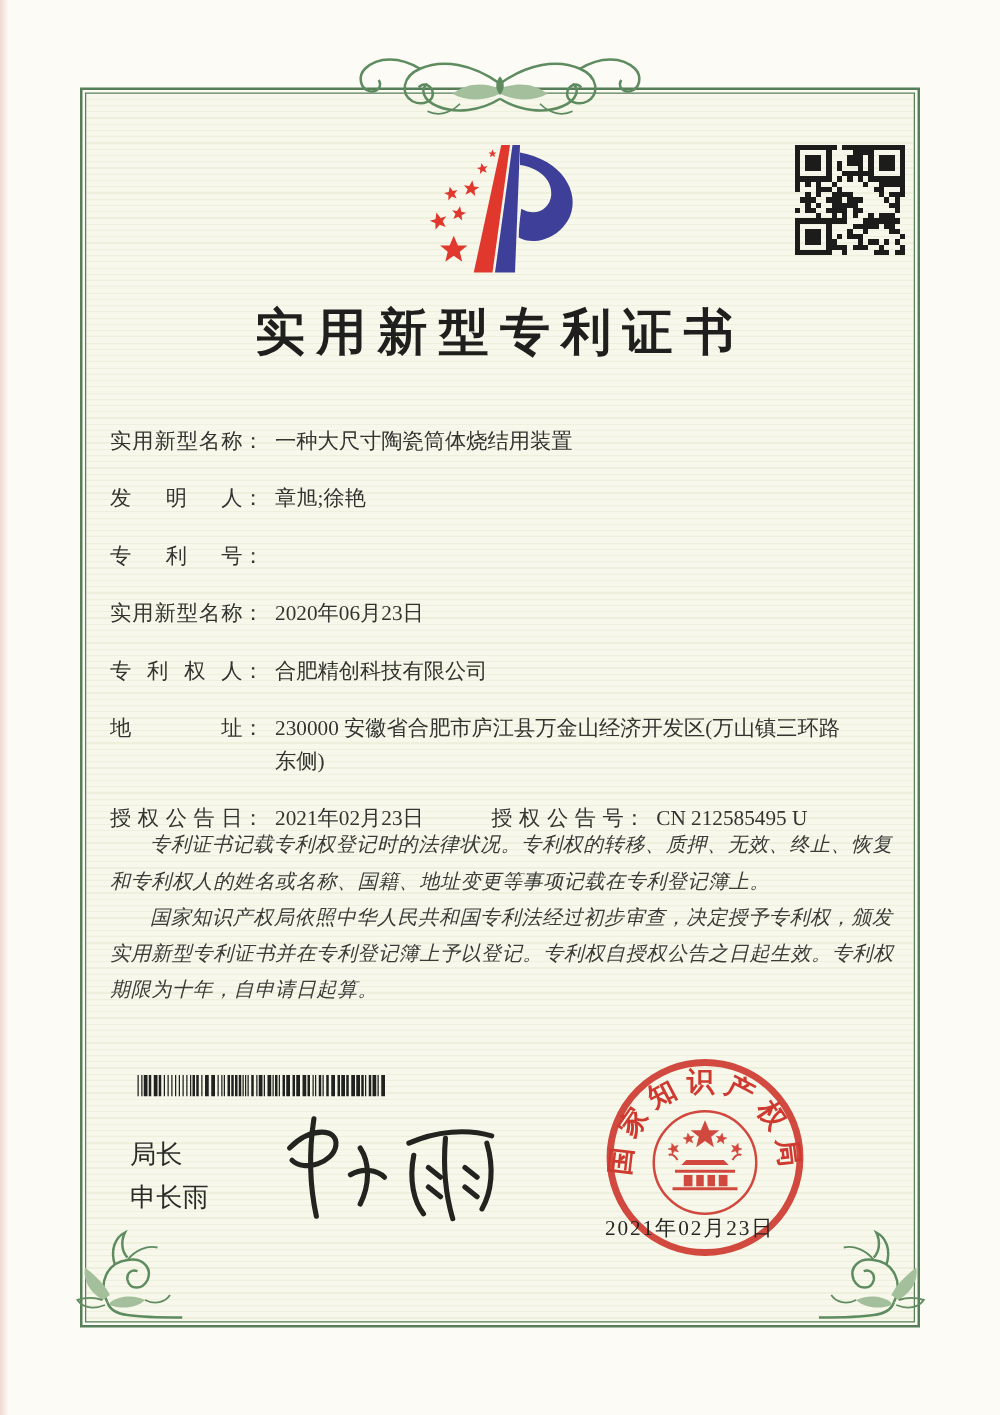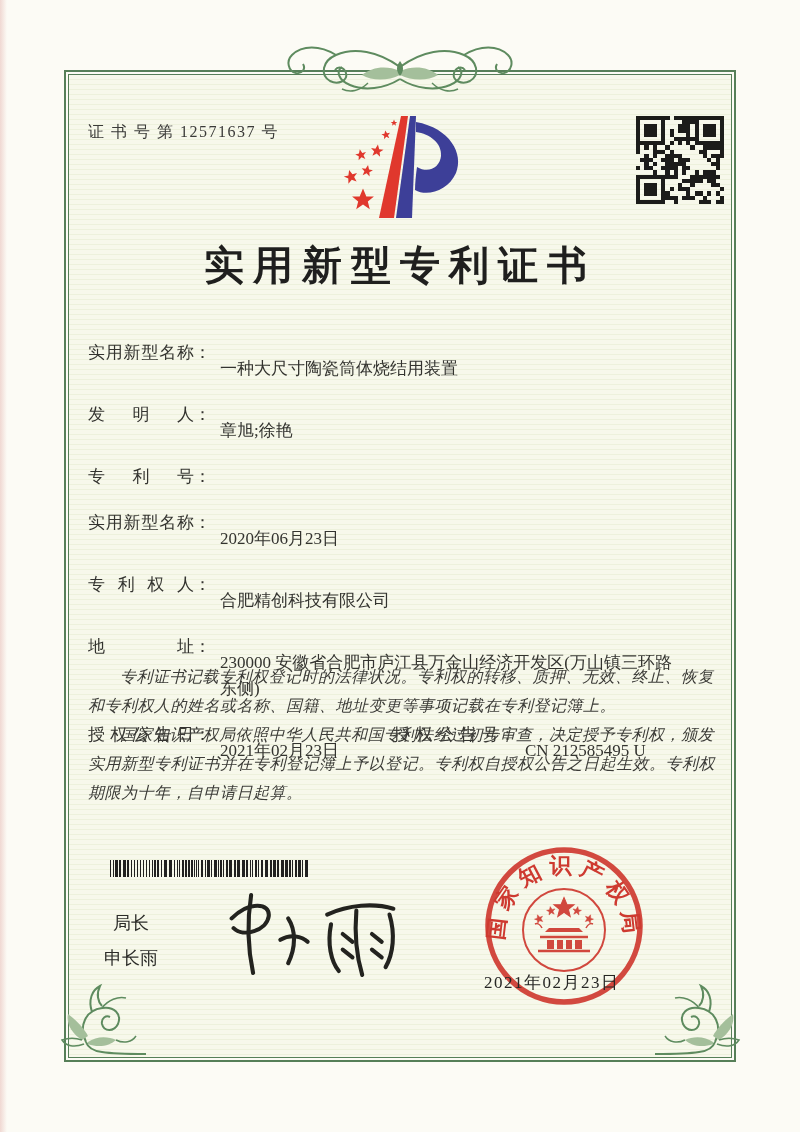--- a/index.html
+++ b/index.html
@@ -16,30 +16,30 @@
   .content{position:absolute;inset:0;}
   .cert-no{position:absolute;left:88px;top:122px;font-size:16px;letter-spacing:1.5px;color:#3a3a38;}
   .logo{position:absolute;left:330px;top:110px;width:142px;height:114px;}
   .qr{position:absolute;left:636px;top:116px;width:88px;height:88px;}
   .title{position:absolute;left:0;right:0;top:238px;text-align:center;
          font-size:40px;font-weight:bold;letter-spacing:9px;color:#1f1f1e;}
   .fields{position:absolute;left:88px;top:340px;width:628px;font-size:17px;color:#33332f;}
   .frow{display:flex;line-height:26px;margin-bottom:20px;}
   .flabel{display:inline-block;width:106px;text-align:justify;text-align-last:justify;flex:0 0 106px;}
   .fcolon{flex:0 0 auto;}
-  .fvalue{margin-left:9px;max-width:452px;margin-top:16px;}
+  .fvalue{margin-left:9px;max-width:452px;}
   .frow.double{gap:54px;}
   .pair{display:flex;}
   .paras{position:absolute;left:88px;top:662px;width:630px;font-size:16px;line-height:29px;
          color:#3b3b37;font-style:italic;letter-spacing:0.5px;}
   .paras p{margin:0;text-indent:2em;}
   .barcode{position:absolute;left:110px;top:860px;width:202px;height:17px;display:flex;align-items:stretch;}
   .barcode span{display:block;background:#21211f;height:100%;flex:0 0 auto;}
-  .director{position:absolute;left:104px;top:906px;font-size:18px;line-height:35px;color:#2b2b28;
-            font-family:"Liberation Sans","DejaVu Sans",sans-serif;text-align:center;}
+  .director{position:absolute;left:104px;top:906px;font-size:21px;line-height:35px;color:#2b2b28;
+            font-family:"Liberation Sans","DejaVu Sans",sans-serif;}
   .signature{position:absolute;left:218px;top:884px;width:190px;height:100px;}
   .seal{position:absolute;left:478px;top:840px;width:172px;height:172px;}
   .seal-date{position:absolute;left:484px;top:971px;font-size:17px;letter-spacing:1.5px;
              color:#262624;z-index:5;white-space:nowrap;}
   .page-info{position:absolute;left:0;right:0;top:1030px;text-align:center;font-size:15px;color:#3a3a36;}
   .footer-note{position:absolute;left:0;right:0;top:1072px;text-align:center;font-size:16px;
                font-style:italic;color:#3f3f3b;letter-spacing:2px;}
 </style>
 </head>
 <body>
@@ -82,21 +82,20 @@
       <path d="M34,30 C30,18 34,8 42,4 C38,12 40,20 44,24"></path>
       <path d="M24,58 C14,52 8,42 10,32 C18,38 26,46 30,54 Z" fill="#a4bf9b" stroke="none"></path>
       <path d="M30,62 C40,66 52,64 58,58 C50,54 38,54 30,60 Z" fill="#a4bf9b" stroke="none"></path>
       <path d="M26,62 C16,66 8,64 4,58 C10,56 18,56 24,58" stroke-width="1.5"></path>
       <path d="M58,58 C66,62 74,60 78,54 M44,26 C50,18 60,14 68,16" stroke-width="1.5"></path>
     </g>
   </svg>
 
   <div class="content">
 
-    <div class="cert-no">证 书 号 第 12571637 号</div>
 
     <svg class="logo" viewBox="0 0 142 114">
       <defs>
         <path id="lstar" d="M0,-10 L2.9,-3.1 L9.5,-3.1 L4.2,1.2 L5.9,8.1 L0,4 L-5.9,8.1 L-4.2,1.2 L-9.5,-3.1 L-2.9,-3.1 Z"></path>
       </defs>
       <path d="M86,12 C120,18 134,44 126,63 C118,81 97,87 85,80 C85,73 86,64 87,57 C99,64 110,57 111,46 C112,33 100,24 86,22 Z" fill="#3d3f98"></path>
       <polygon points="80,6 86,6 82,108 66,108" fill="#3d3f98"></polygon>
       <polygon points="71,6 78,6 64,108 49,108" fill="#e0382d"></polygon>
       <g fill="#e0382d">
         <use href="#lstar" transform="translate(33,90) scale(1.15)"></use>

